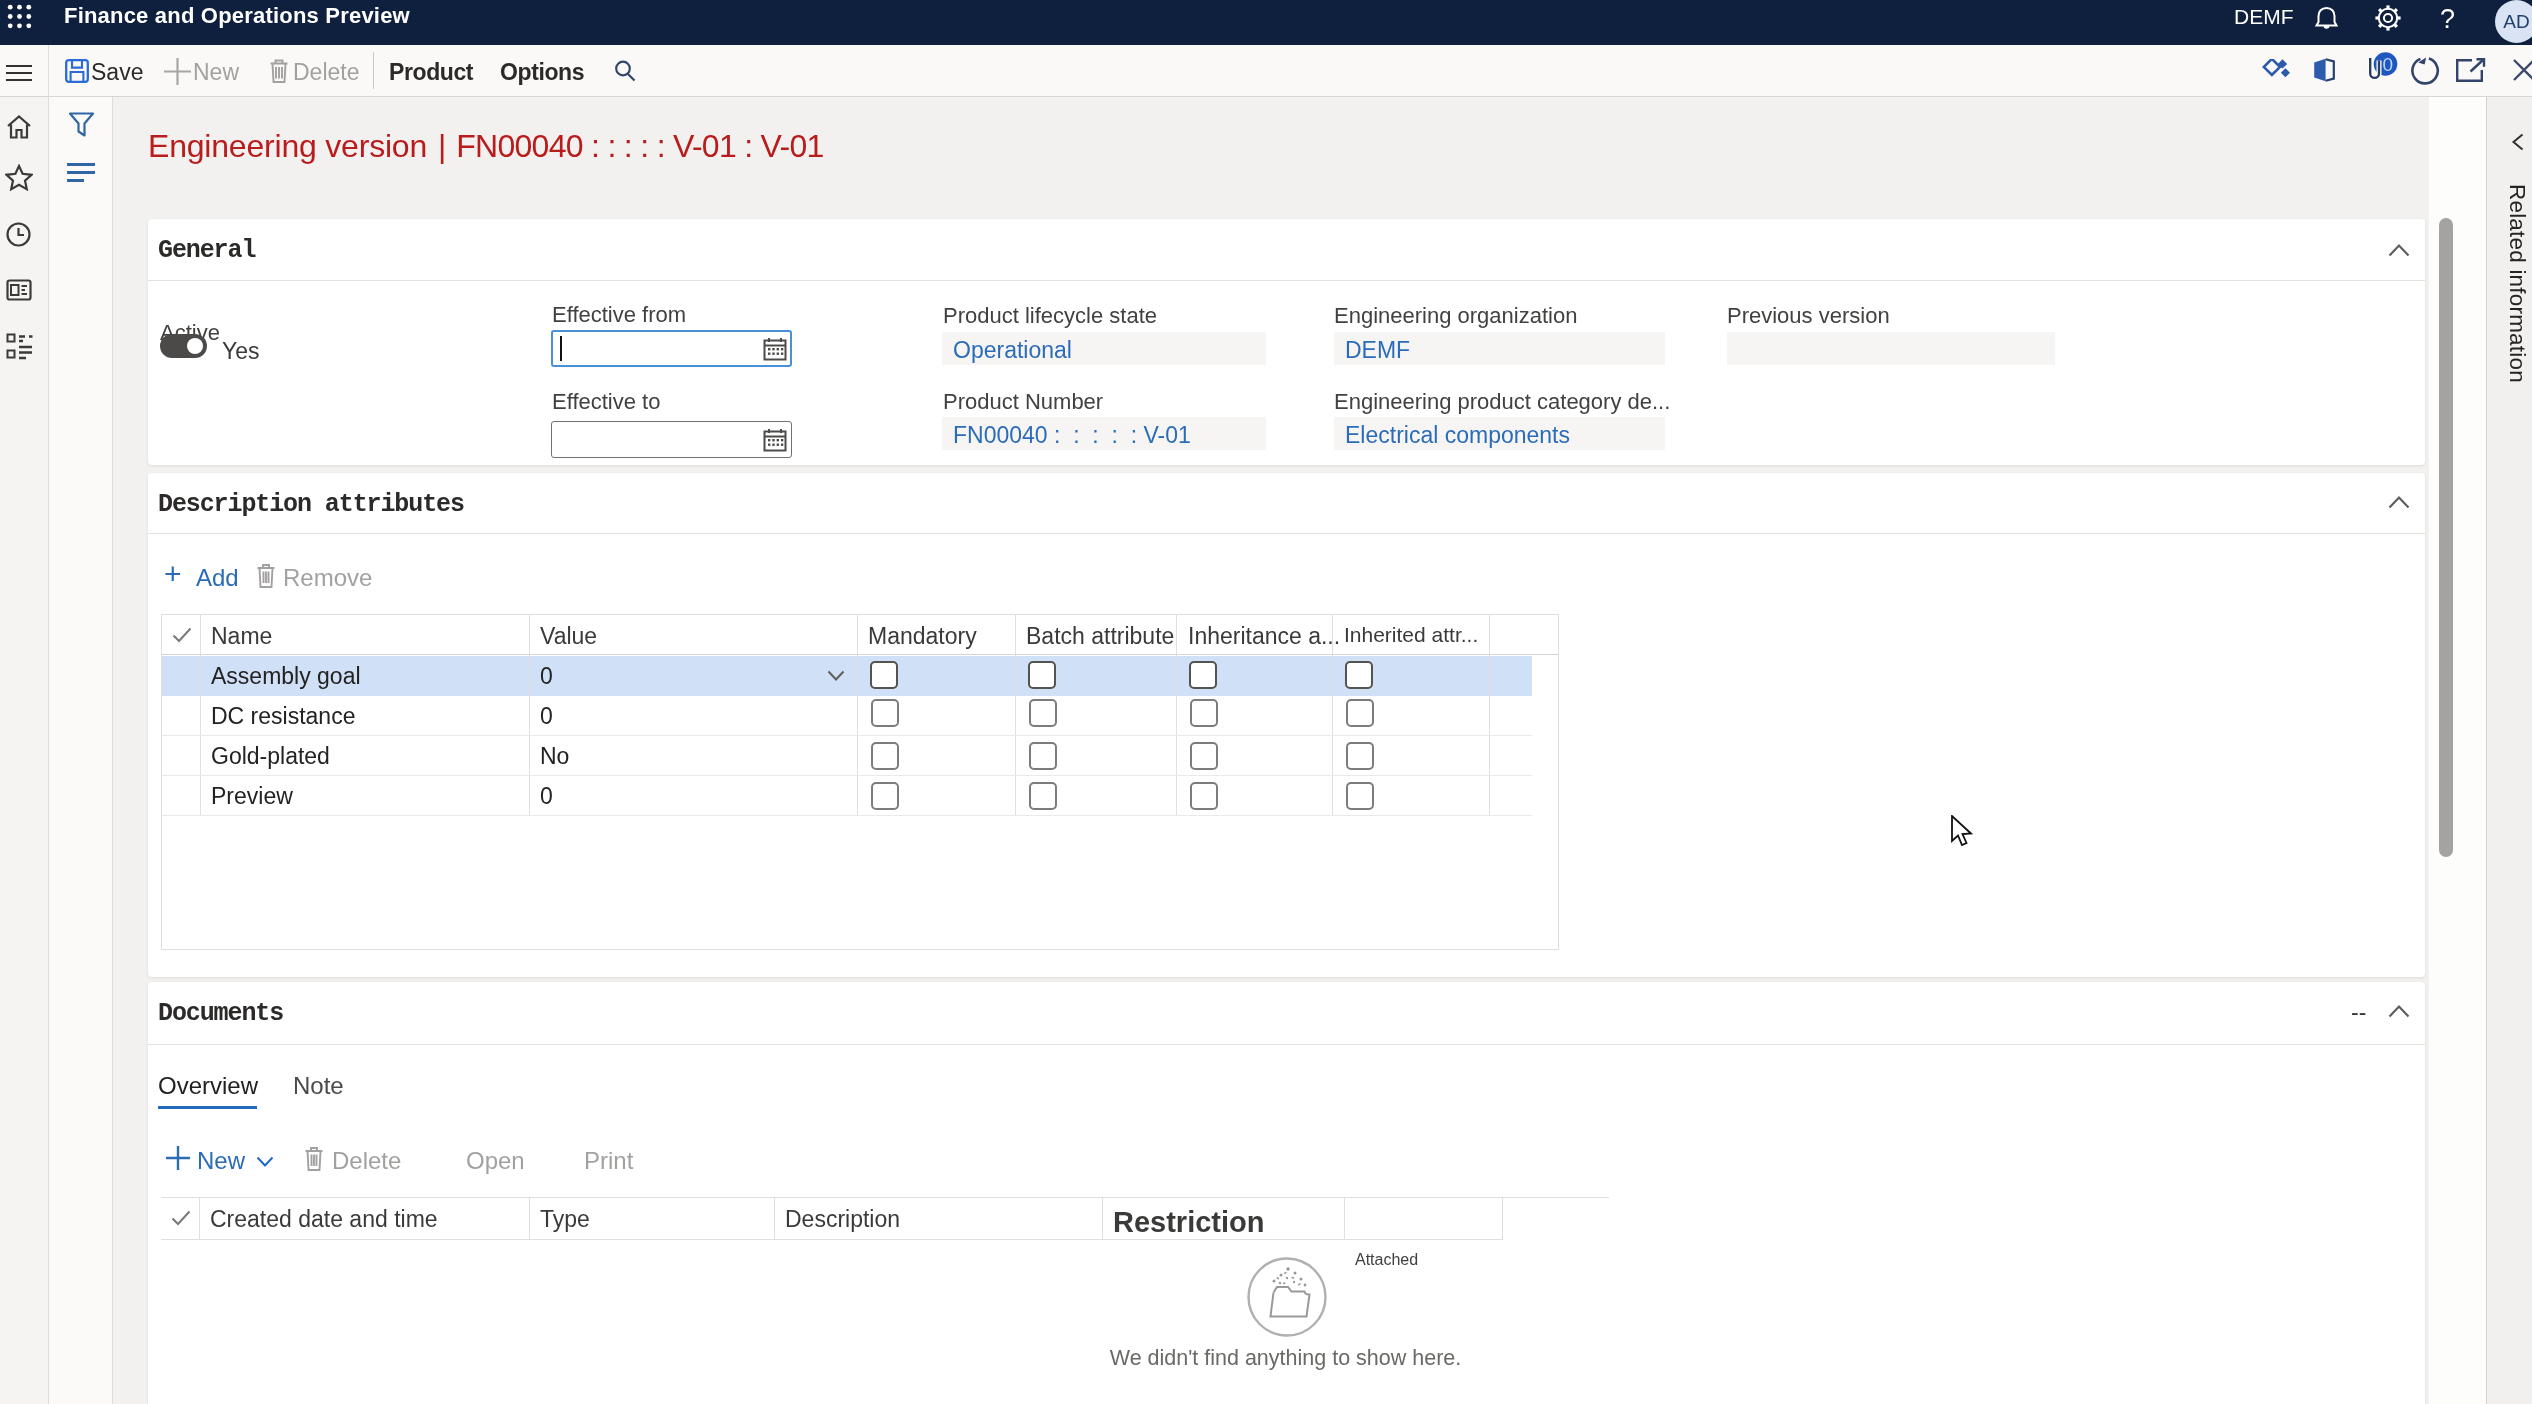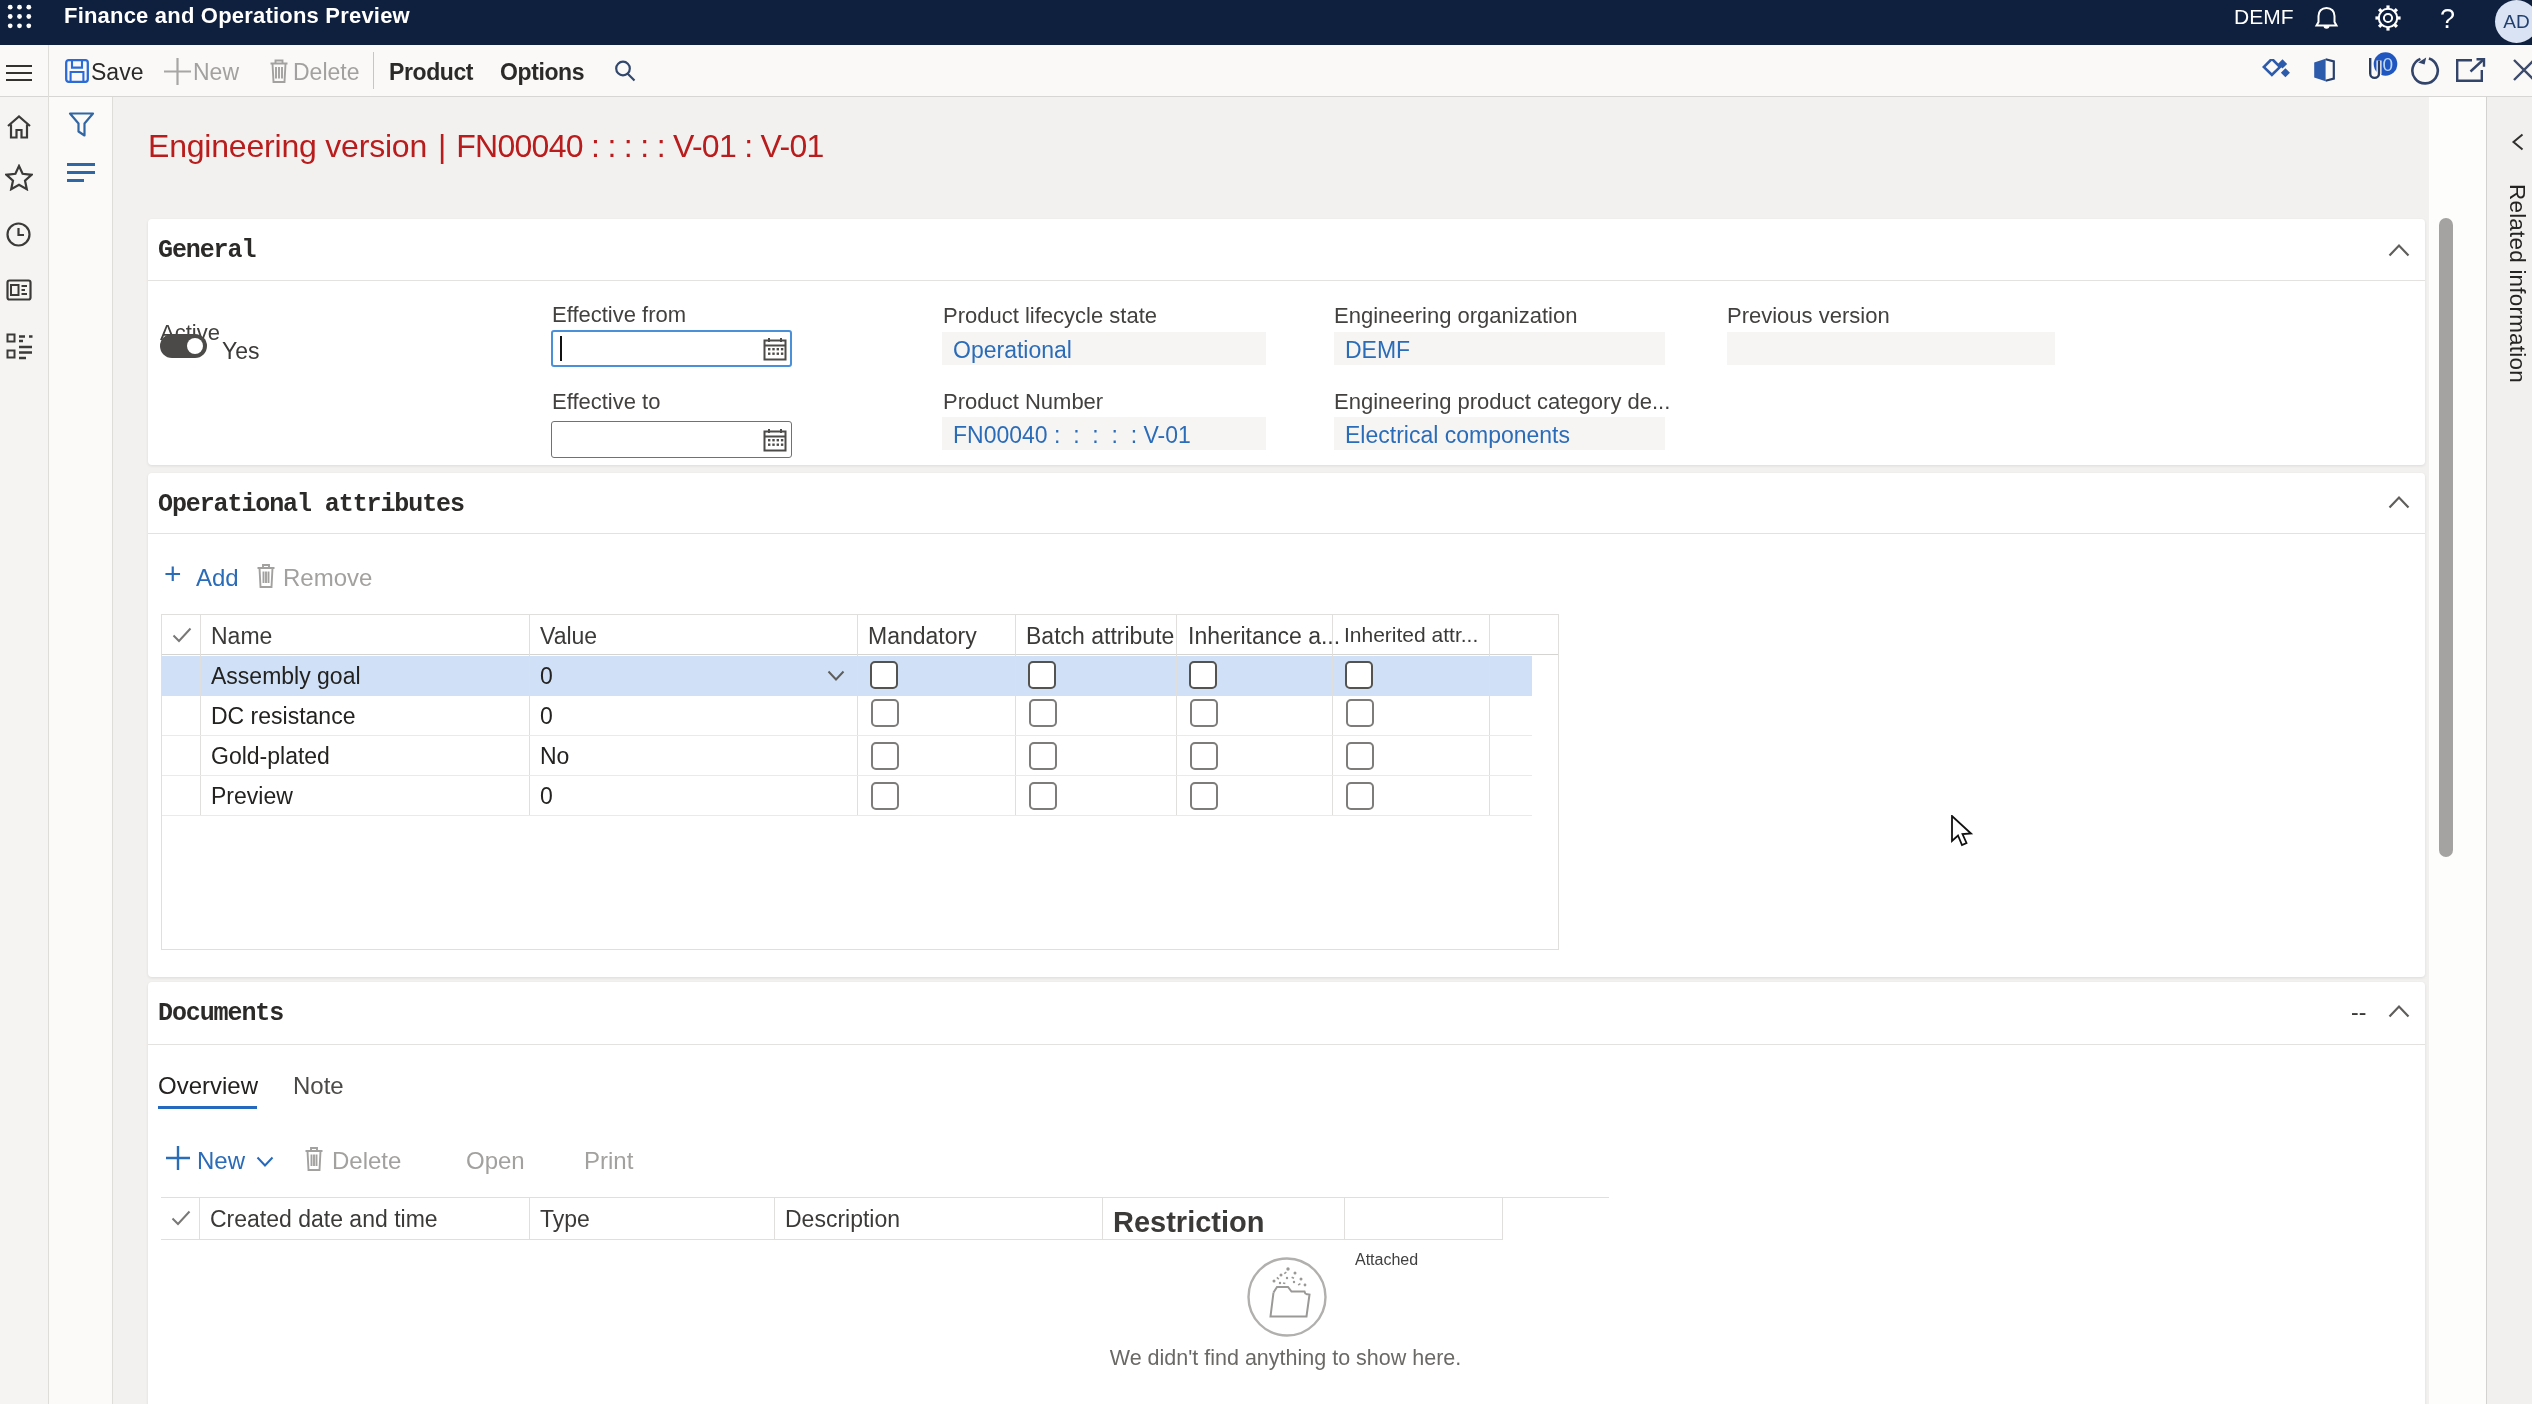--- a/index.html
+++ b/index.html
@@ -266,21 +266,21 @@
     </svg>
   </div>
 
   <div class="abs fbox" style="left:794px;top:198px;width:324px;"></div>
   <div class="abs flink" style="left:805px;top:203px;">FN00040 :&nbsp; :&nbsp; :&nbsp; :&nbsp; : V-01</div>
   <div class="abs fbox" style="left:1186px;top:198px;width:331px;"></div>
   <div class="abs flink" style="left:1197px;top:203px;">Electrical components</div>
 </div>
 
 <div class="abs card" style="top:473px;height:504px;">
-  <div class="abs cardhead" style="top:17px;">Operational attributes</div>
+  <div class="abs cardhead" style="top:17px;">Description attributes</div>
   <div class="abs carddiv" style="top:60px;"></div>
   <svg class="abs" style="left:2240px;top:22px" width="22" height="14" viewBox="0 0 22 14">
     <path d="M1.5 12.5 L11 2.5 L20.5 12.5" fill="none" stroke="#605e5c" stroke-width="2.2"></path>
   </svg>
   <div class="abs flink" style="left:16px;top:84px;font-size:30px;">+</div>
   <div class="abs flink" style="left:48px;top:91px;font-size:24px;">Add</div>
   <svg class="abs" style="left:107px;top:89px" width="22" height="27" viewBox="0 0 22 27">
     <g fill="none" stroke="#a3a19f" stroke-width="1.9">
       <path d="M2.5 6 H19.5 M8 6 V3 H14 V6 M4.5 6 L5.5 25 H16.5 L17.5 6"></path>
       <path d="M8.5 9.5 V21 M11 9.5 V21 M13.5 9.5 V21"></path>

